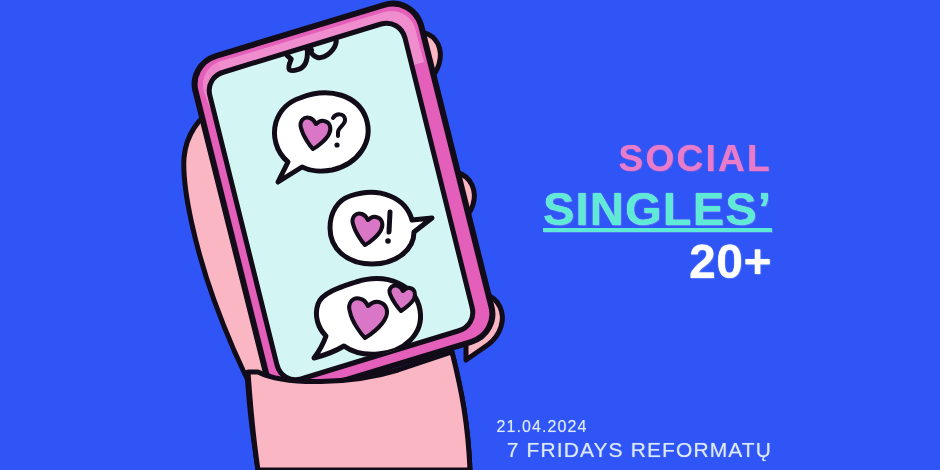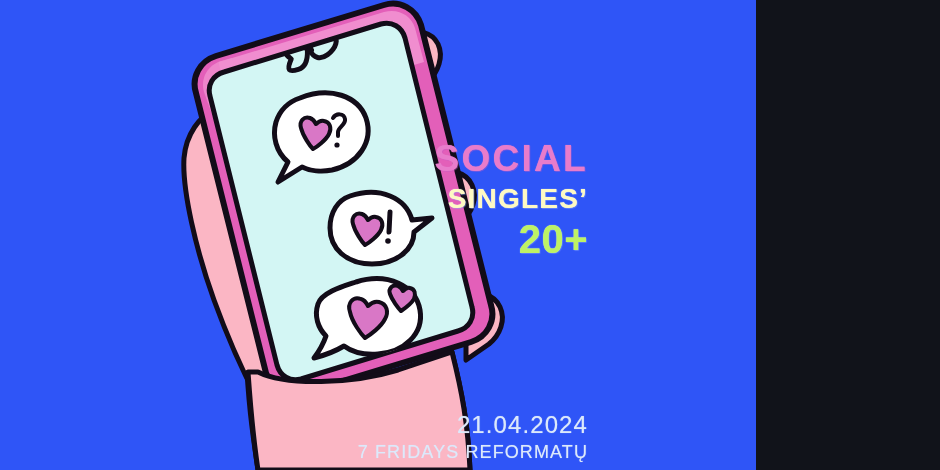--- a/index.html
+++ b/index.html
@@ -2,21 +2,21 @@
 <html><head>
 <meta charset="utf-8">
 <style>
   html, body {
     margin: 0;
     padding: 0;
     background: #11131a;
   }
   #poster {
     position: relative;
-    width: 756px;
+    width: 940px;
     height: 470px;
     overflow: hidden;
     background: #2f55f7;
     font-family: "Liberation Sans", sans-serif;
     user-select: none;
   }
 
   
   #illustration {
     position: absolute;
@@ -48,34 +48,35 @@
     font-size: 37px;
     font-weight: bold;
     letter-spacing: 2.3px;
     color: #e87ccb;
     text-shadow: 0 0 1px rgba(232,124,203,0.85), 1px 1px 0 rgba(190,90,200,0.35);
   }
   #line-social { margin-bottom: 8px; }
   #line-experiment { margin-bottom: 16px; }
 
   .headline-white {
-    font-size: 28px;
+    font-size: 47px;
     font-weight: bold;
     letter-spacing: 1.2px;
-    color: #fef9c3;
+    color: #5eead4;
     text-shadow: 0 0 1px rgba(243,251,251,0.9), 1px 1px 1px rgba(120,150,255,0.45);
+    text-decoration: underline;
   }
   #line-singles { margin-bottom: 6px; }
   #line-night { margin-bottom: 8px; }
 
   .headline-cyan {
-    font-size: 40px;
+    font-size: 48px;
     font-weight: bold;
     letter-spacing: 0.5px;
-    color: #bef264;
+    color: #ffffff;
     text-shadow: 0 0 1px rgba(214,247,244,0.9), 1px 1px 1px rgba(120,150,255,0.4);
   }
 
   
   #footer-block {
     position: absolute;
     right: 168px;
     bottom: 6px;
     text-align: right;
     width: 460px;
@@ -83,22 +84,22 @@
   .footer-line {
     display: block;
     color: #dce9fb;
     font-size: 21px;
     font-weight: 500;
     letter-spacing: 1.1px;
     line-height: 1.28;
     white-space: nowrap;
     text-shadow: 0 0 1px rgba(220,233,251,0.6);
   }
-  #footer-date { font-size: 24px; }
-  #footer-venue { font-size: 18px; }
+  #footer-date { font-size: 16px; text-align: center; }
+  #footer-venue { font-size: 21px; }
 </style>
 </head>
 <body>
 
 <div id="poster">
 
   <div id="illustration">
     <svg viewBox="0 0 560 470" xmlns="http://www.w3.org/2000/svg">
       <defs>
         <clipPath id="screenClip">

